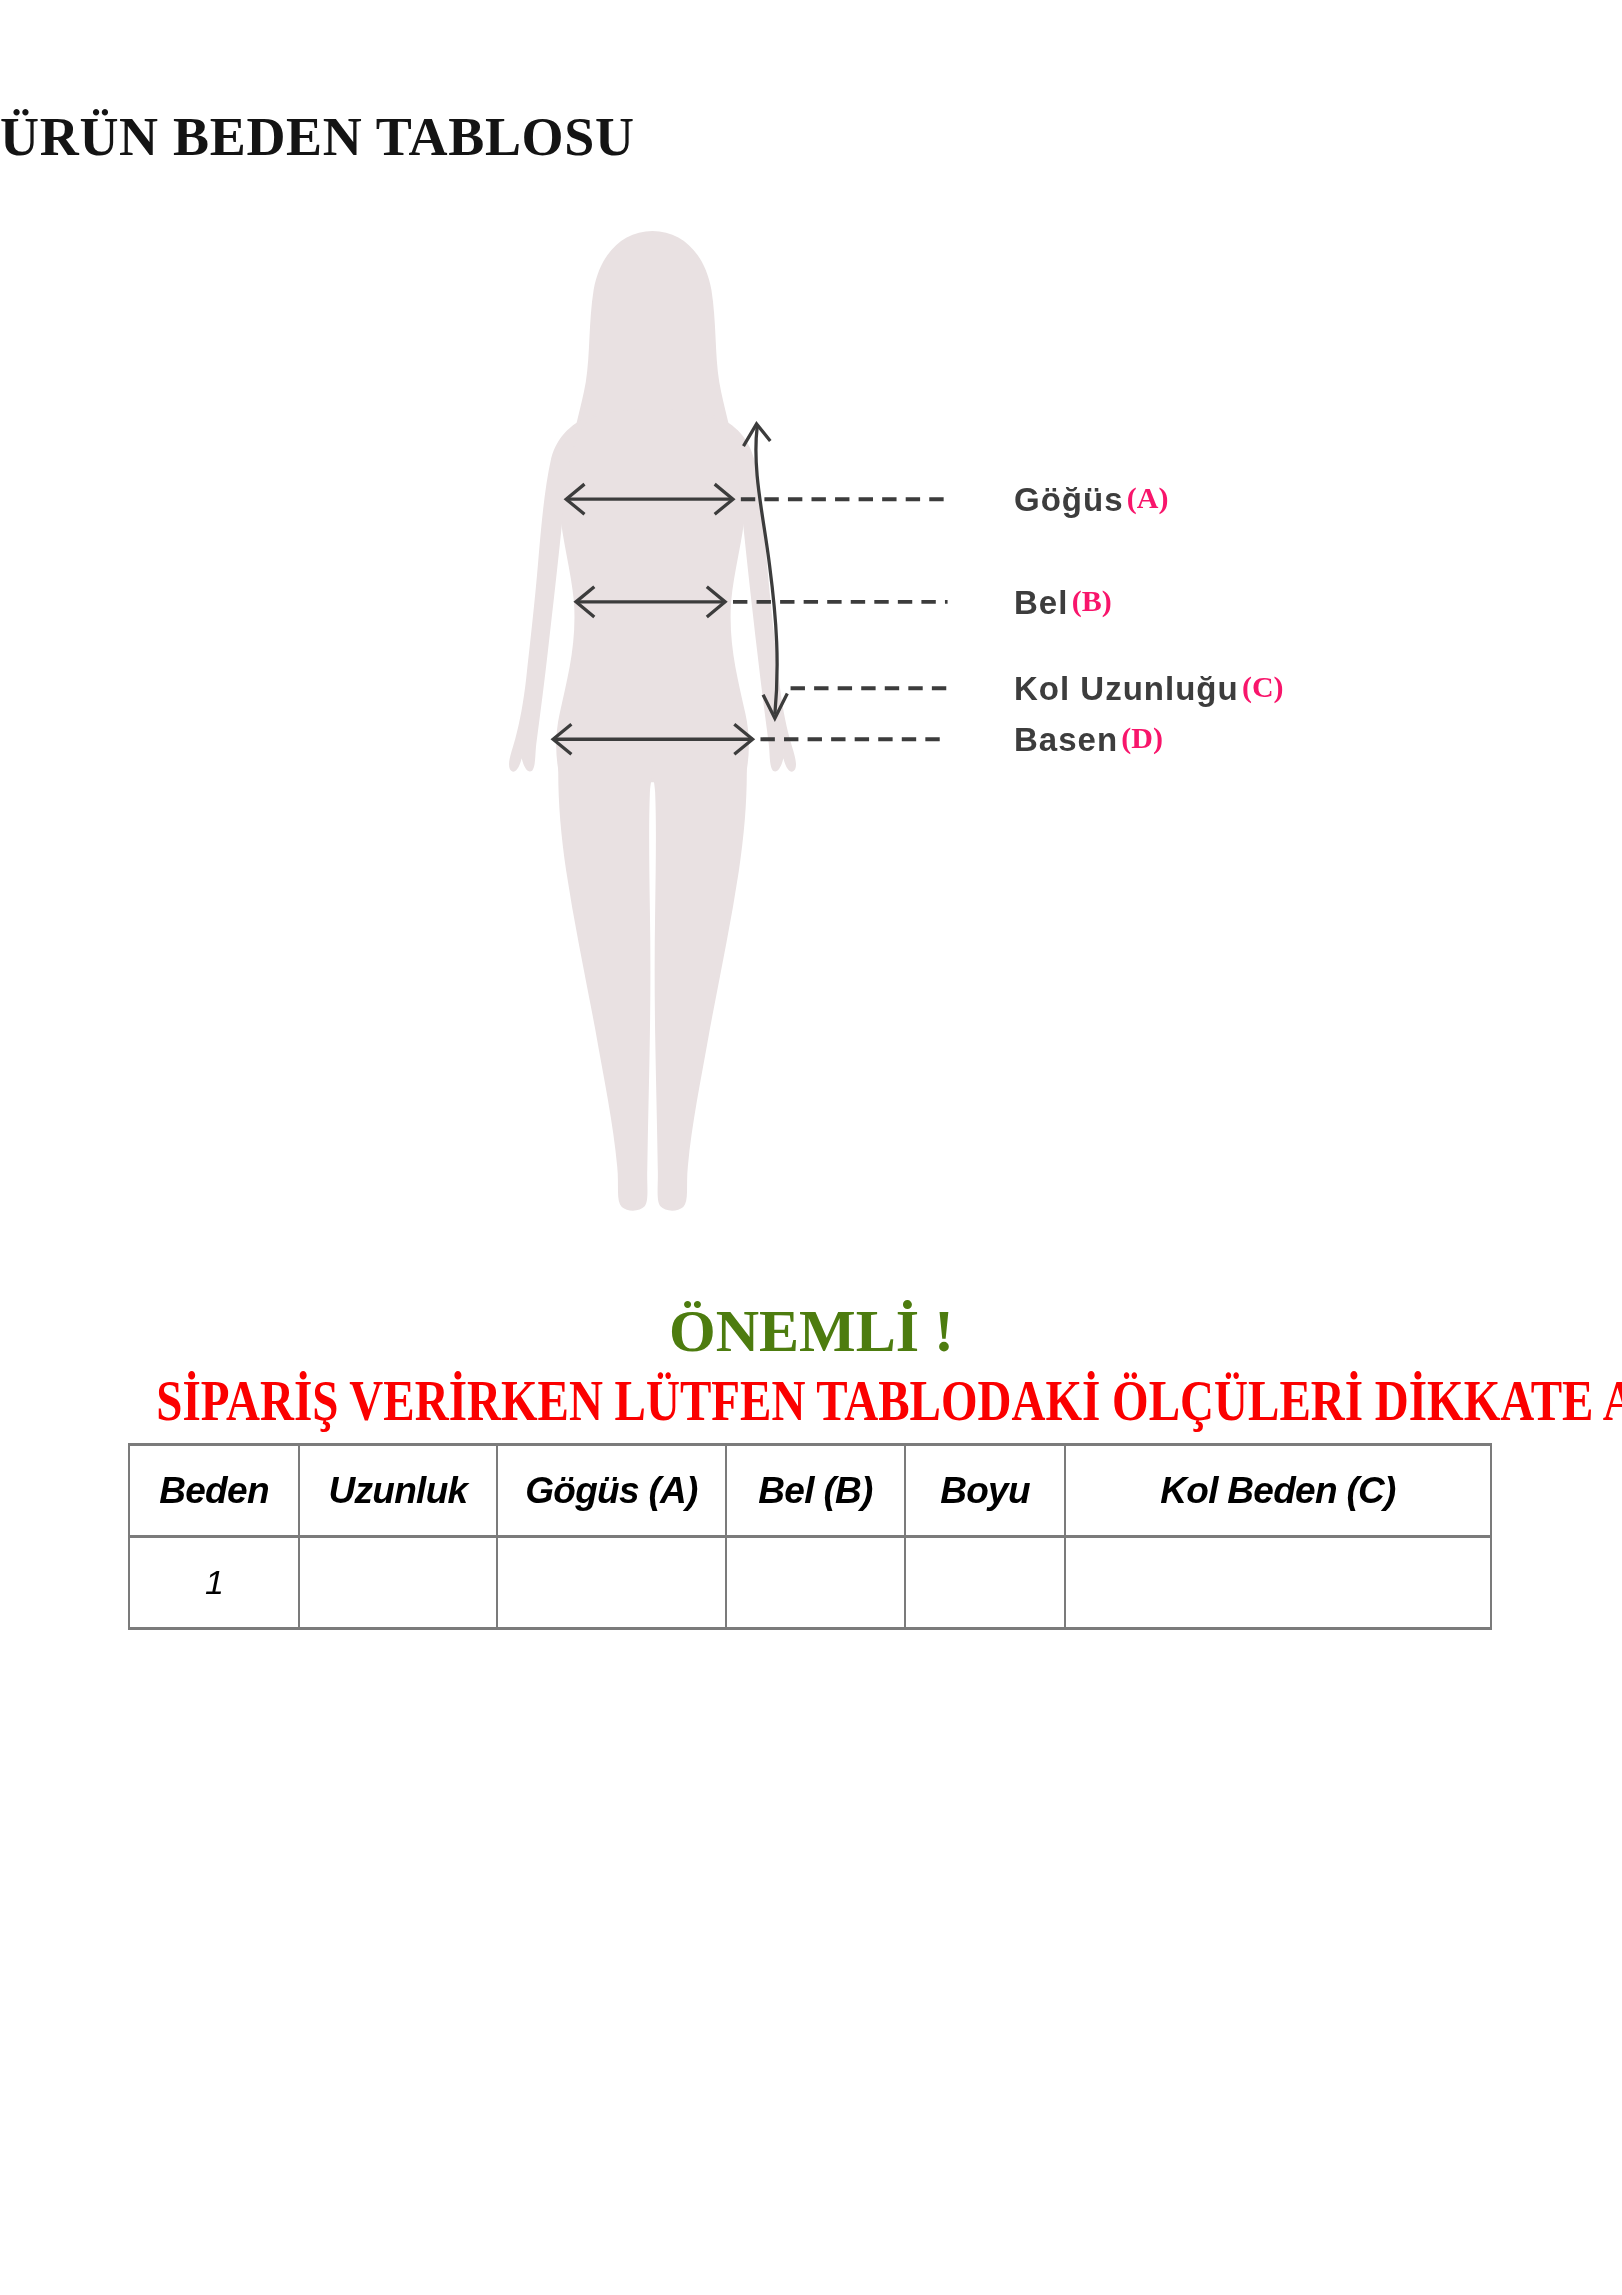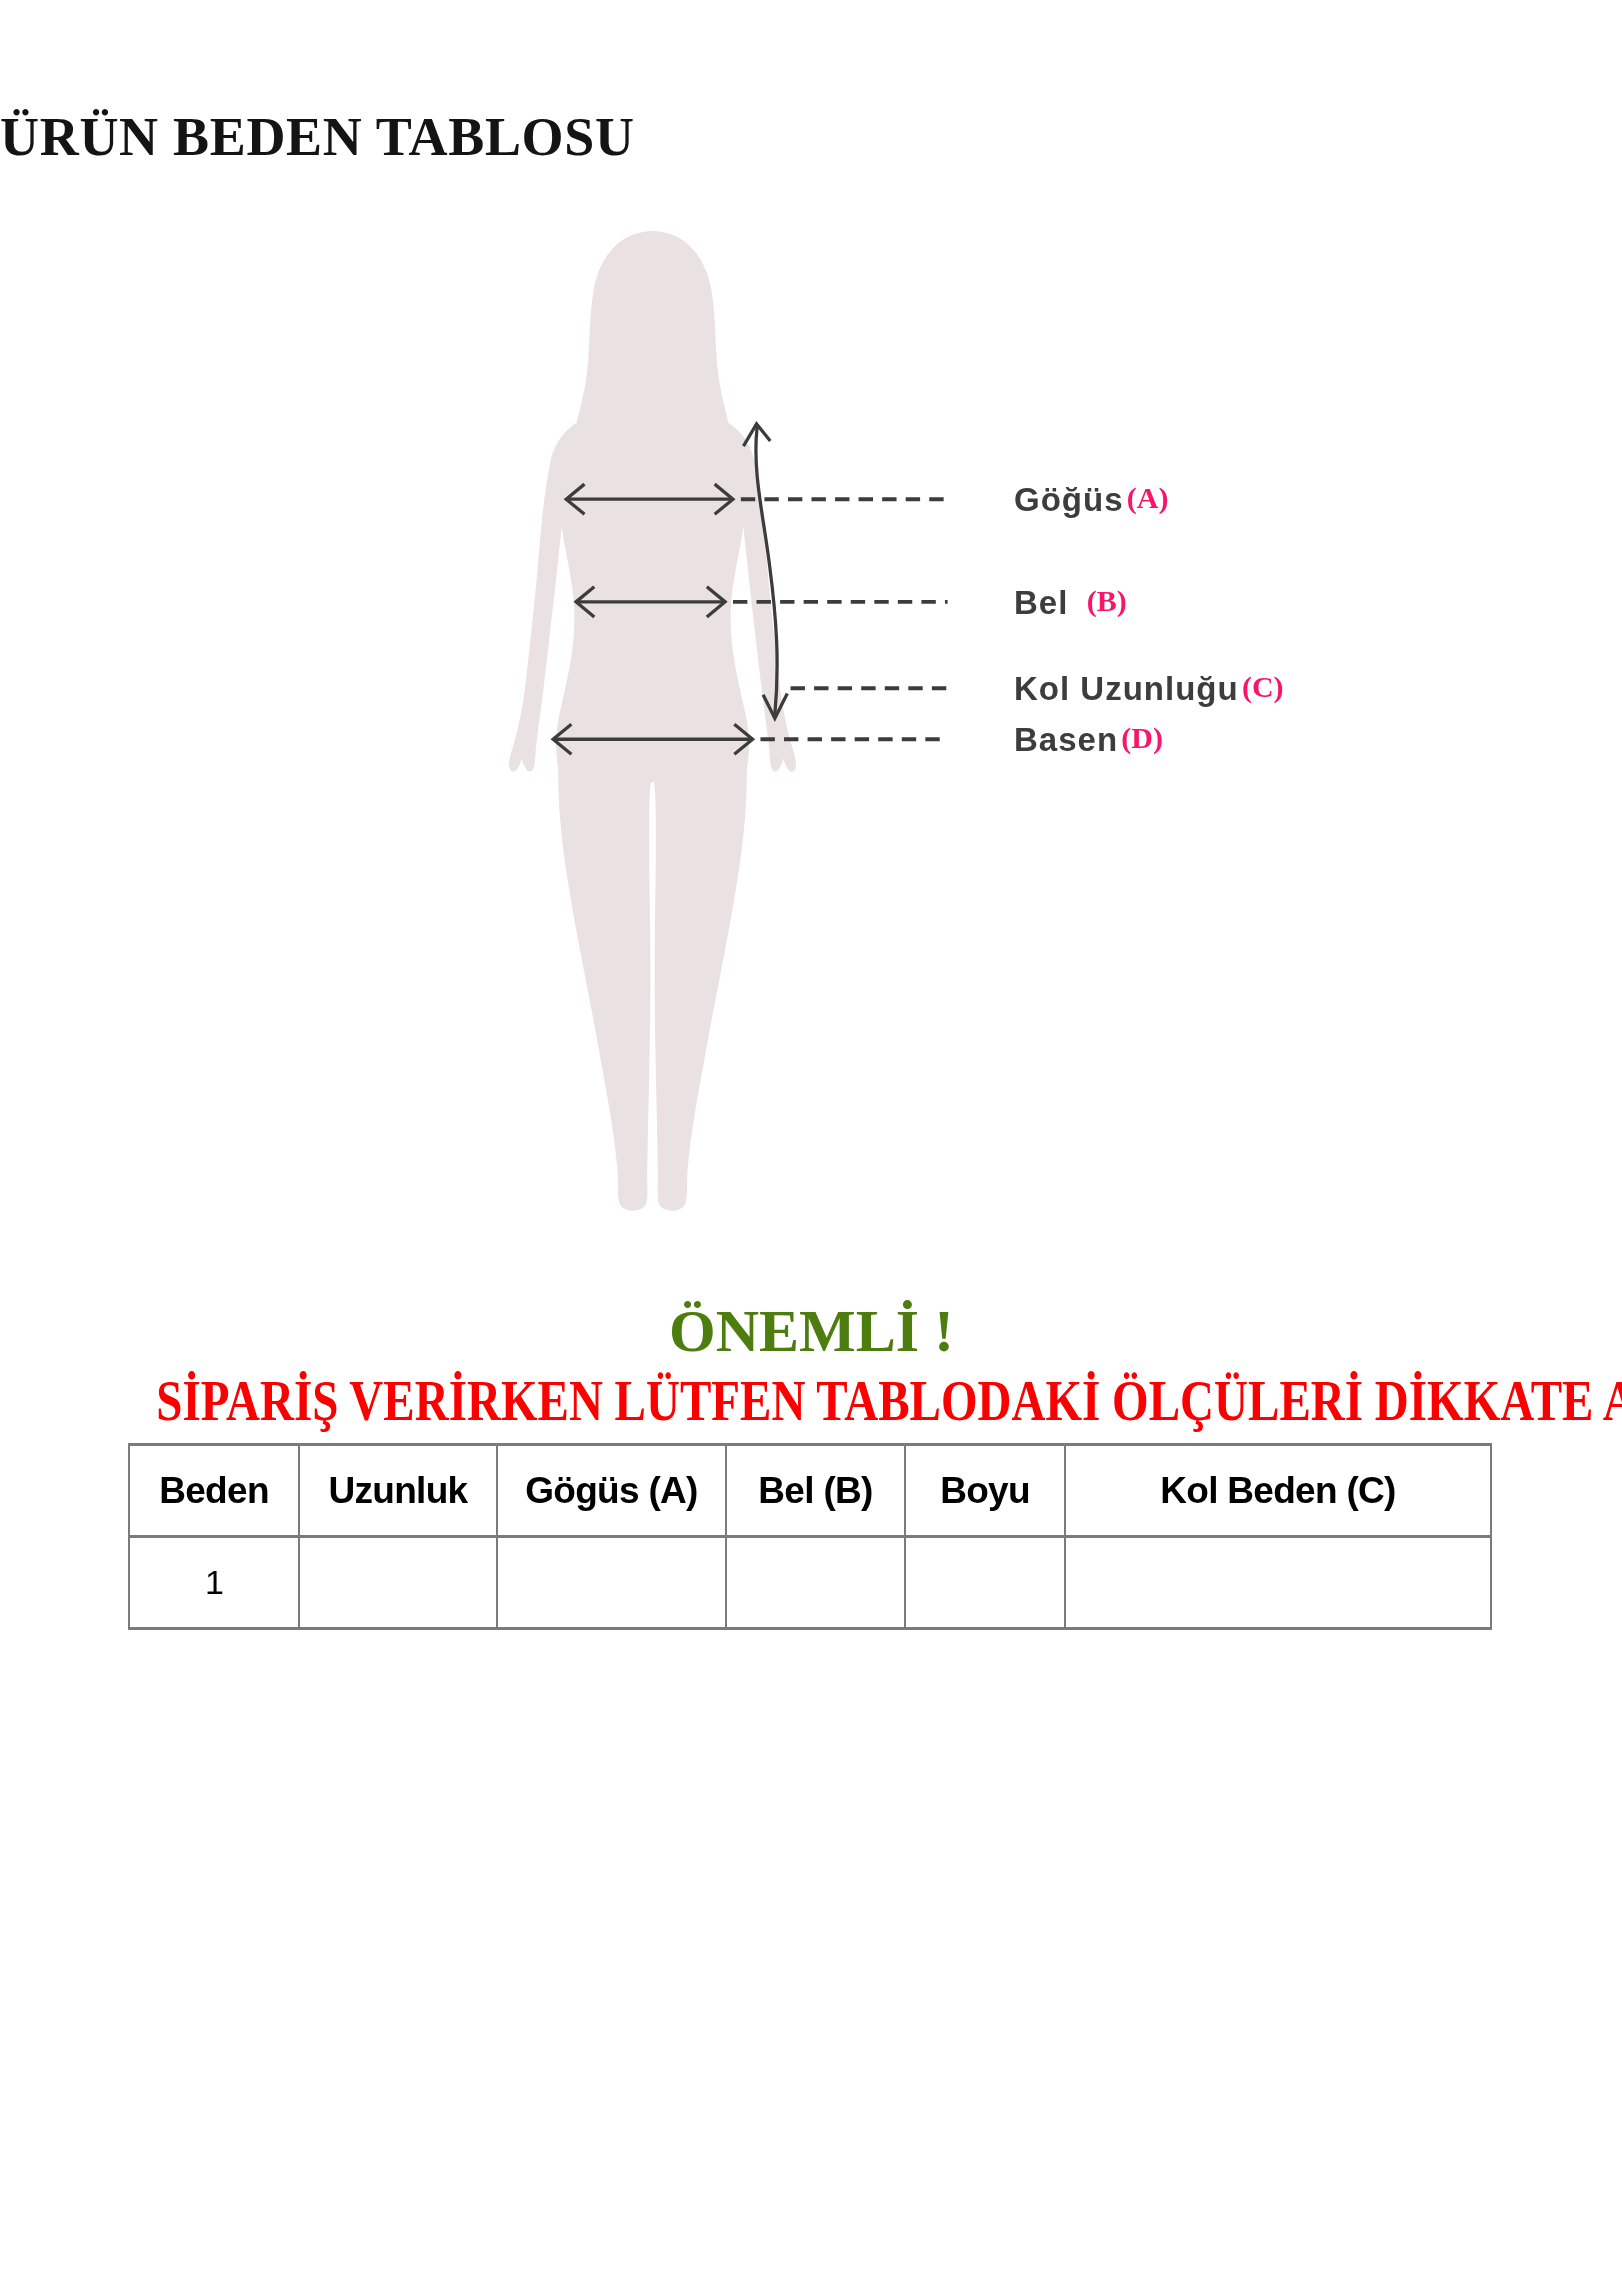--- a/index.html
+++ b/index.html
@@ -49,21 +49,21 @@
   .measure-label .letter {
     font-family: "Liberation Serif", serif;
     font-weight: bold;
     font-size: 30px;
     color: #f8156b;
     margin-left: 3.3px;
     position: relative;
     top: -1.3px;
   }
   .label-gogus { top: 499px; }
-  .label-bel   { top: 602px; gap: 15px; }
+  .label-bel   { top: 602px; }
   .label-kol   { top: 688px; }
   .label-basen { top: 739px; }
 
   
   .important-heading {
     position: absolute;
     top: 1301px;
     left: 0;
     width: 100%;
     text-align: center;
@@ -93,20 +93,21 @@
   }
 
   
   .size-table {
     position: absolute;
     left: 128px;
     top: 1443px;
     border-collapse: collapse;
     table-layout: fixed;
     background: #ffffff;
+    font-style: italic;
   }
   .size-table th, .size-table td {
     border: 2.6px solid #7b7b7b;
     border-top-width: 3.3px;
     border-bottom-width: 3.3px;
     height: 92px;
     text-align: center;
     vertical-align: middle;
     color: #000000;
     letter-spacing: -0.7px;

